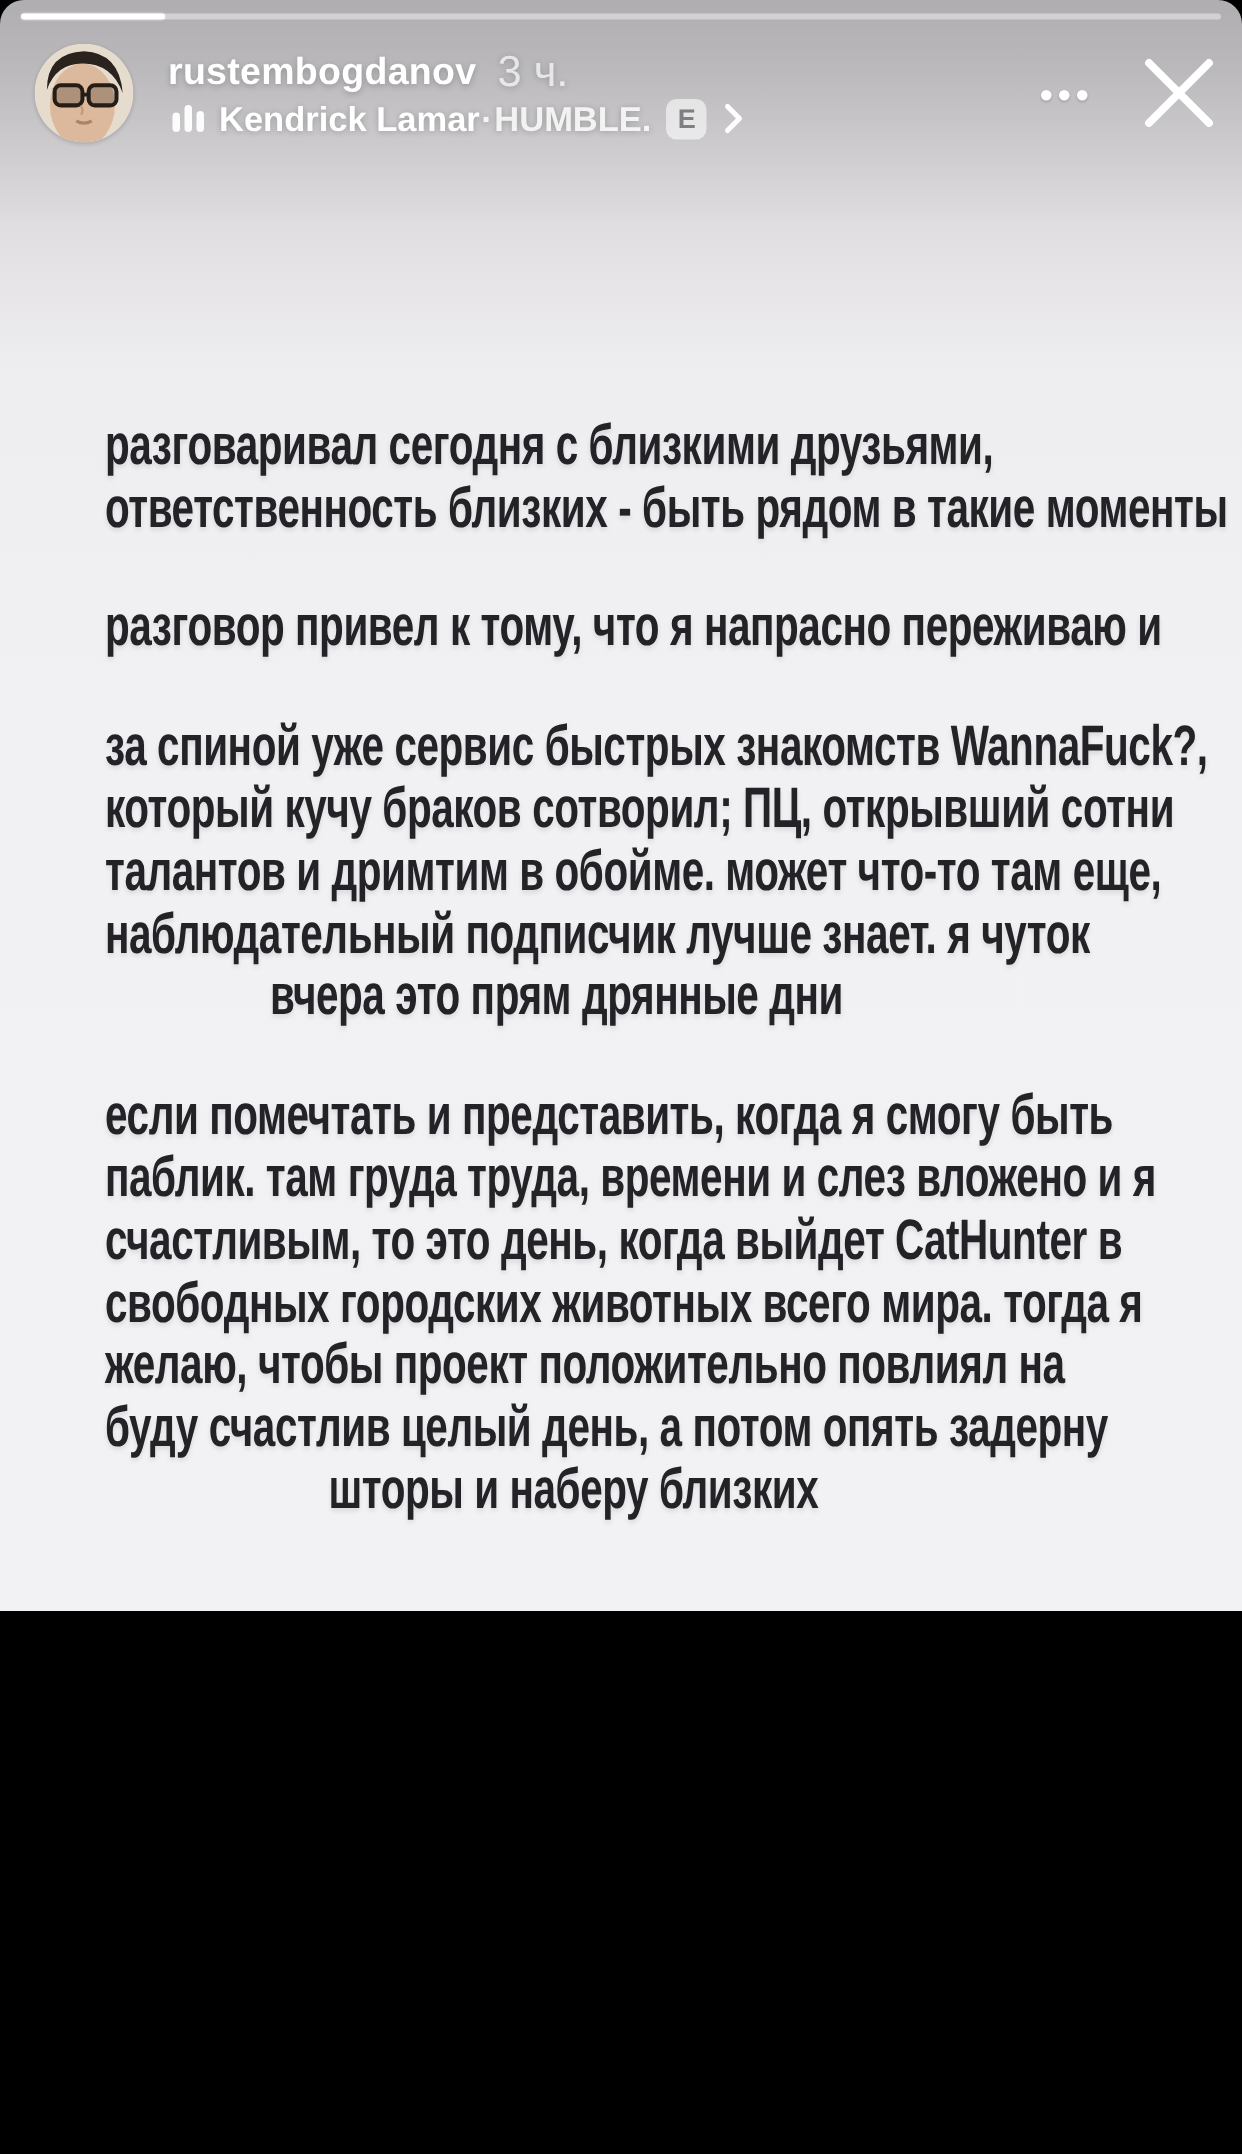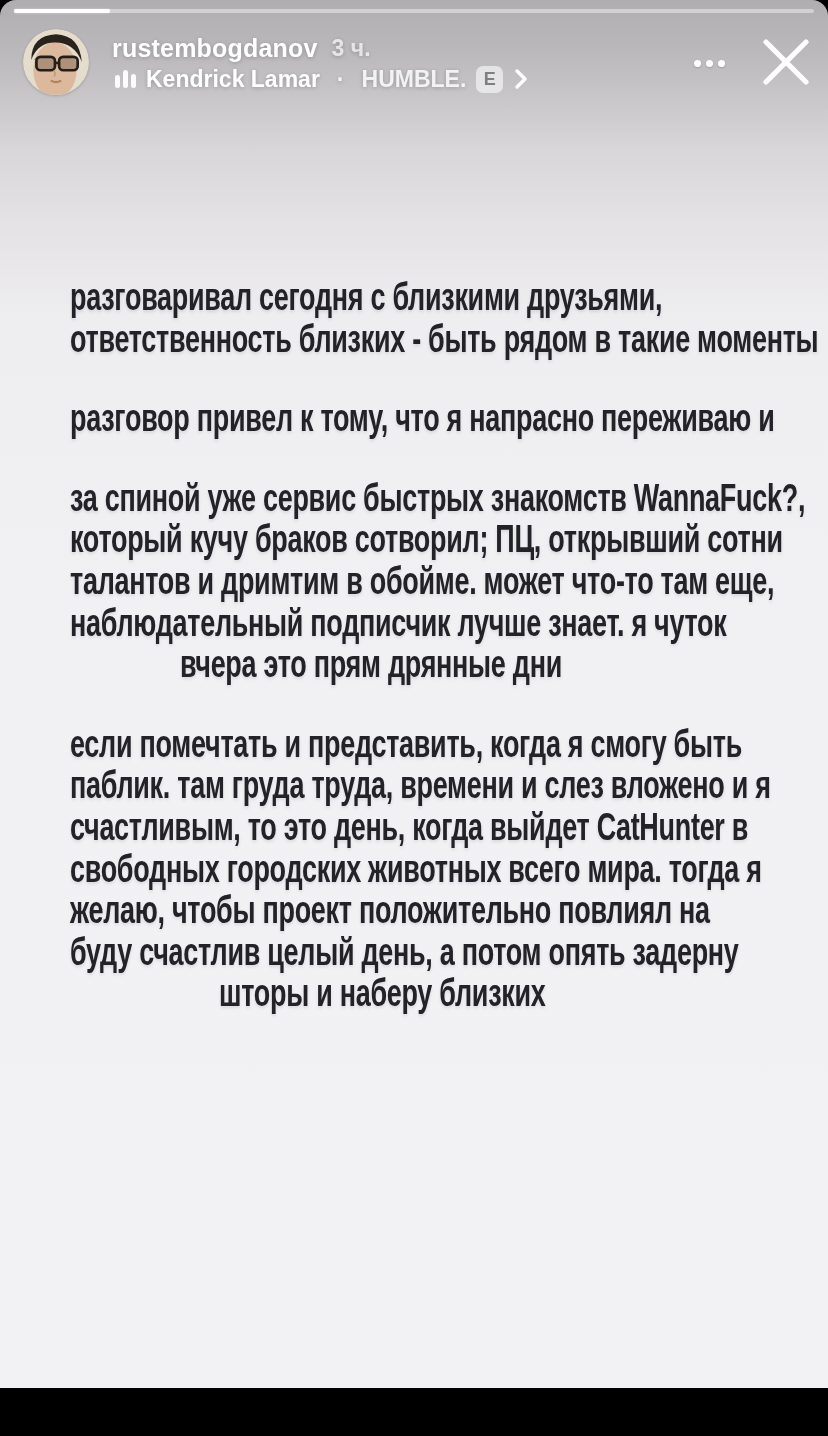--- a/index.html
+++ b/index.html
@@ -1,18 +1,18 @@
 <!DOCTYPE html>
 <html><head>
 <meta charset="utf-8">
 <style>
   html,body{margin:0;padding:0;background:#000;}
   .screen{
     position:relative;
-    width:828px;height:1388px;
+    width:828px;height:1074px;
     overflow:hidden;
     border-radius:16px 16px 0 0;
     background:linear-gradient(180deg,#c3c1c4 0%,#c8c6c9 4%,#d4d2d5 9%,#e4e2e5 16%,#eeedf0 23%,#f1f0f3 45%,#f2f1f4 100%);
     font-family:"Liberation Sans",sans-serif;
     -webkit-font-smoothing:antialiased;
   }
   .scrim{
     position:absolute;left:0;top:0;right:0;height:150px;
     background:linear-gradient(180deg,rgba(0,0,0,0.10),rgba(0,0,0,0));
     pointer-events:none;
@@ -32,33 +32,33 @@
     border-radius:50%;overflow:hidden;
     box-shadow:0 1px 3px rgba(0,0,0,0.18);
   }
   .avatar svg{display:block;width:100%;height:100%;}
   .user-row{
     position:absolute;left:112px;top:33px;height:30px;
     display:flex;align-items:center;gap:14px;
     color:#fff;text-shadow:0 1px 4px rgba(0,0,0,0.22);
   }
   .username{font-size:25px;font-weight:700;letter-spacing:0.2px;}
-  .timestamp{font-size:23px;font-weight:700;color:rgba(255,255,255,0.72);}
+  .timestamp{font-size:29px;font-weight:400;color:rgba(255,255,255,0.72);}
   .music-row{
     position:absolute;left:115px;top:64px;height:30px;
     display:flex;align-items:center;gap:10px;
     color:#fff;text-shadow:0 1px 4px rgba(0,0,0,0.22);
     cursor:pointer;
   }
   .eq-icon{display:flex;align-items:flex-end;gap:3px;height:20px;padding-bottom:2px;}
   .eq-icon i{display:block;width:5px;border-radius:2.5px;background:rgba(255,255,255,0.95);}
   .eq-icon i:nth-child(1){height:13px;}
   .eq-icon i:nth-child(2){height:18px;}
   .eq-icon i:nth-child(3){height:14px;}
-  .music-text{font-size:23px;font-weight:600;display:flex;align-items:center;gap:17px;white-space:nowrap;}
+  .music-text{font-size:23px;font-weight:600;display:flex;align-items:center;gap:1px;white-space:nowrap;}
   .music-track{color:rgba(255,255,255,0.85);font-weight:700;}
   .music-dot{color:rgba(255,255,255,0.85);}
   .e-badge{
     width:27px;height:27px;border-radius:7px;
     background:rgba(255,255,255,0.58);
     color:rgba(122,120,124,0.95);
     font-size:18px;font-weight:700;
     display:flex;align-items:center;justify-content:center;
     text-shadow:none;
   }

